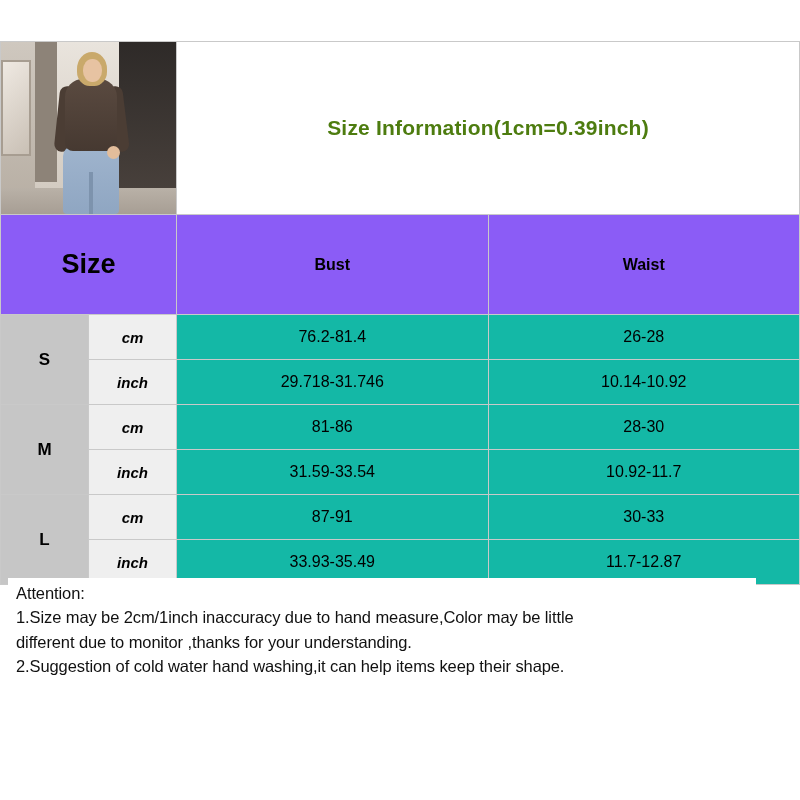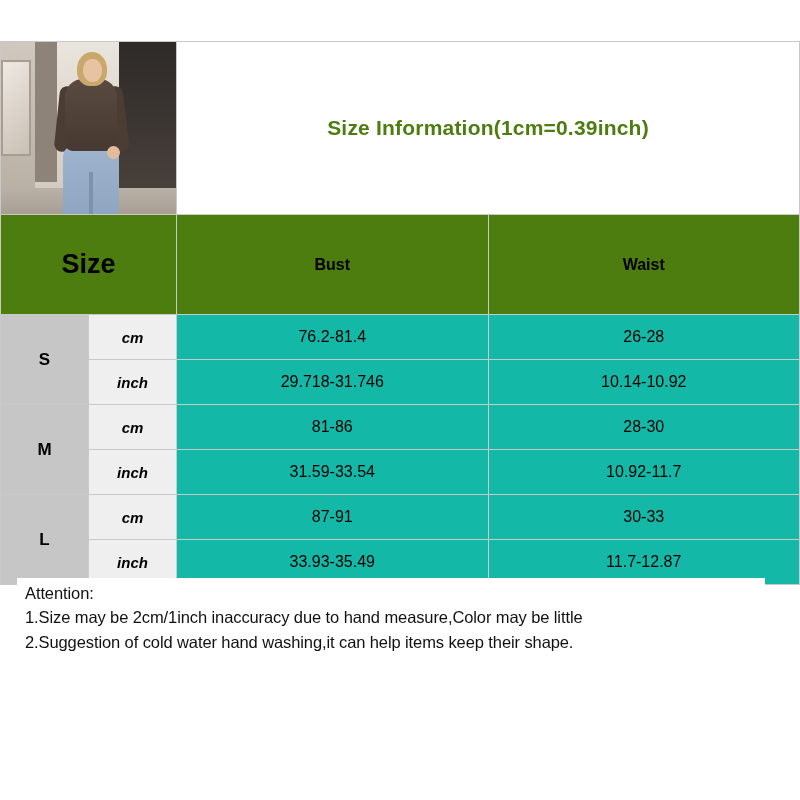--- a/index.html
+++ b/index.html
@@ -124,21 +124,21 @@
   }
   .title-text {
     font-size: 21px;
     font-weight: bold;
     letter-spacing: 0.2px;
     color: #4d7c0f;
   }
 
   
   .hdr {
-    background: #4d7c0f;
+    background: #8b5cf6;
     height: 99px;
   }
   .hdr-size {
     font-size: 27px;
     font-weight: bold;
   }
   .hdr-label {
     font-size: 16px;
     font-weight: bold;
     text-align: right;
@@ -162,21 +162,21 @@
     background: #14b8a6;
     font-size: 16px;
   }
   .col-unit { width: 232px; }
   .col-bust { width: 196px; }
   .col-waist { width: 196px; }
 
   
   .attention {
     position: absolute;
-    left: 17px;
+    left: 8px;
     top: 578px;
     width: 748px;
     padding: 4px 6px 0 8px;
     box-sizing: border-box;
     background: #ffffff;
   }
   .attention p {
     margin: 0 0 1px 0;
     font-size: 16.5px;
     line-height: 1.42;
@@ -264,16 +264,17 @@
         <td class="val-cell col-waist">11.7-12.87</td>
       </tr>
 
     </tbody>
       </table>
   </div>
 
   <div class="attention">
     <p>Attention:</p>
     <p>1.Size may be 2cm/1inch inaccuracy due to hand measure,Color may be little</p>
+    <p>different due to monitor ,thanks for your understanding.</p>
     <p>2.Suggestion of cold water hand washing,it can help items keep their shape.</p>
   </div>
 
 </div>
 
 </body></html>

